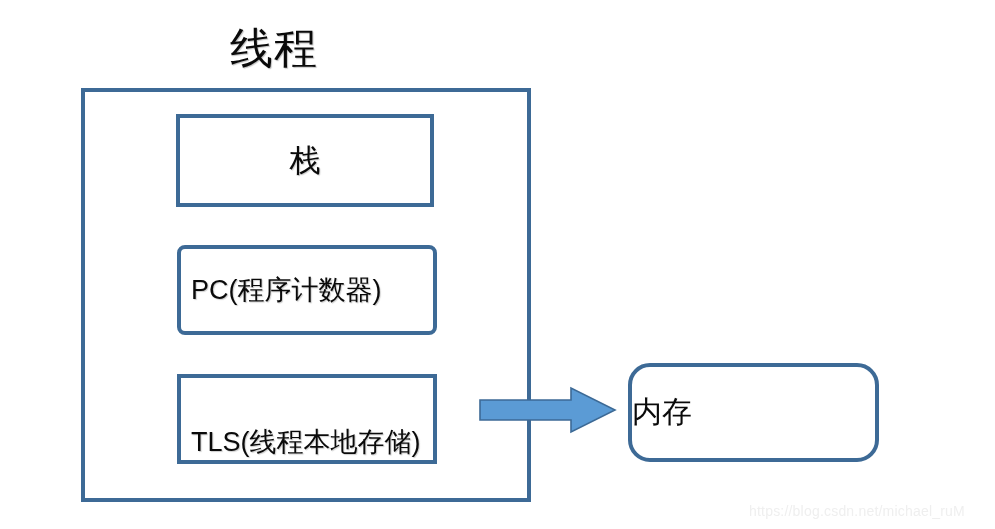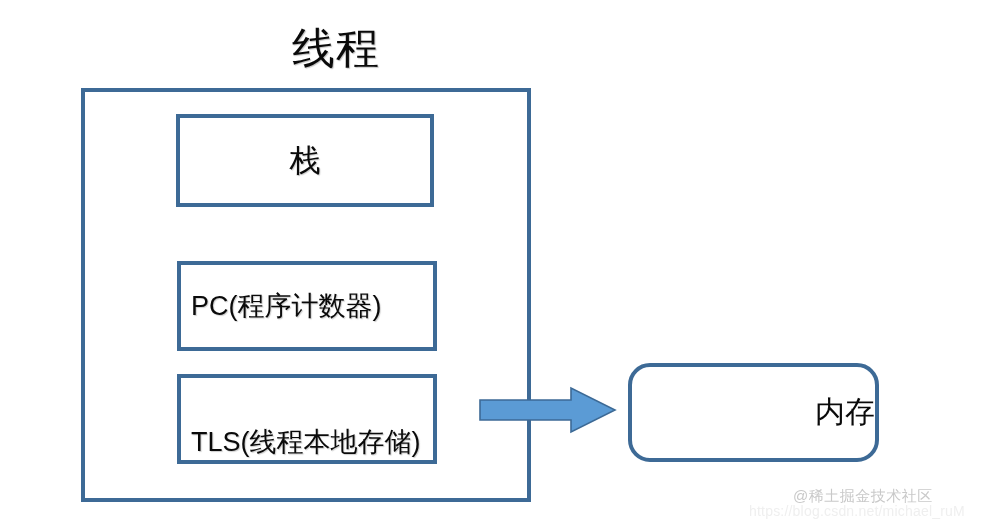--- a/index.html
+++ b/index.html
@@ -17,21 +17,21 @@
     background: #ffffff;
     overflow: hidden;
   }
 
   
   .diagram-title {
     position: absolute;
     left: 230px;
     top: 22px;
     width: 150px;
-    text-align: right;
+    text-align: left;
     font-size: 43px;
     line-height: 52px;
     color: #0a0a0a;
     letter-spacing: 1px;
     text-shadow: 1px 1px 1px rgba(120,120,120,0.45);
     white-space: nowrap;
   }
 
   
   .thread-box {
@@ -67,24 +67,25 @@
 
   #box-stack {
     left: 176px;
     top: 114px;
     width: 258px;
     height: 93px;
     font-size: 31px;
   }
   #box-pc {
     left: 177px;
-    top: 261px;
+    top: 245px;
     width: 260px;
     height: 90px;
     font-size: 27px;
+    border-radius: 8px;
   }
   #box-tls {
     left: 177px;
     top: 374px;
     width: 260px;
     height: 90px;
     font-size: 27px;
     align-items: flex-end;
   }
 
@@ -103,21 +104,21 @@
     left: 628px;
     top: 363px;
     width: 251px;
     height: 99px;
     border: 4px solid #3d6a96;
     border-radius: 22px;
     background: #ffffff;
     box-sizing: border-box;
     display: flex;
     align-items: center;
-    justify-content: flex-end;
+    justify-content: flex-start;
     font-size: 30px;
     color: #0a0a0a;
     white-space: nowrap;
   }
 
   
   .watermark-brand {
     position: absolute;
     left: 793px;
     top: 487px;
@@ -158,16 +159,15 @@
   </div>
 
   <svg class="arrow" viewBox="0 0 138 48">
     <polygon points="1,14 92,14 92,2 136,24 92,46 92,34 1,34" fill="#5b9bd5" stroke="#3d6a96" stroke-width="1.6" stroke-linejoin="miter"></polygon>
   </svg>
 
   <div class="memory-box">
     <span>内存</span>
   </div>
 
-  <div class="watermark-brand">@稀土掘金技术社区</div>
   <div class="watermark-url">https://blog.csdn.net/michael_ruM</div>
 
 </div>
 
 </body></html>

